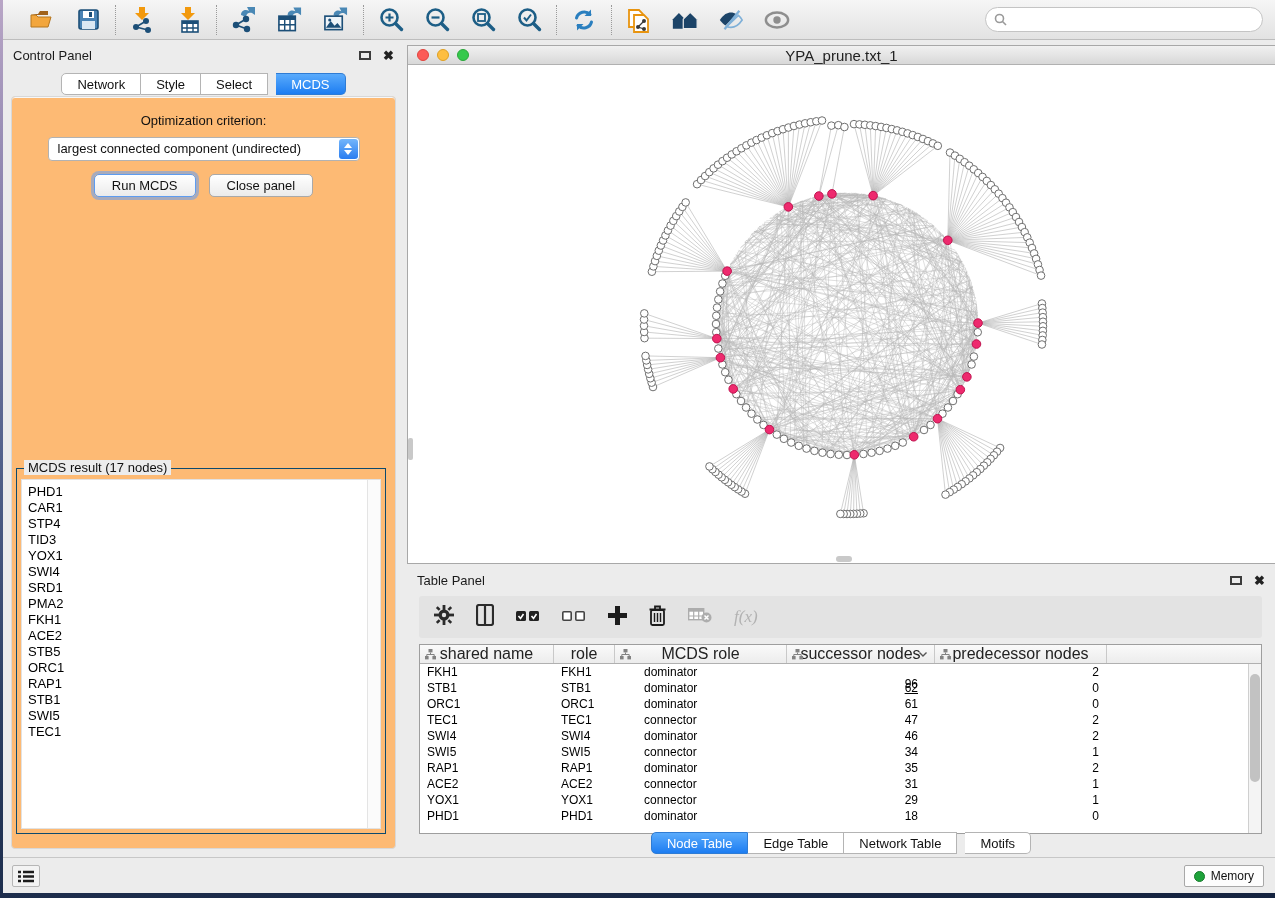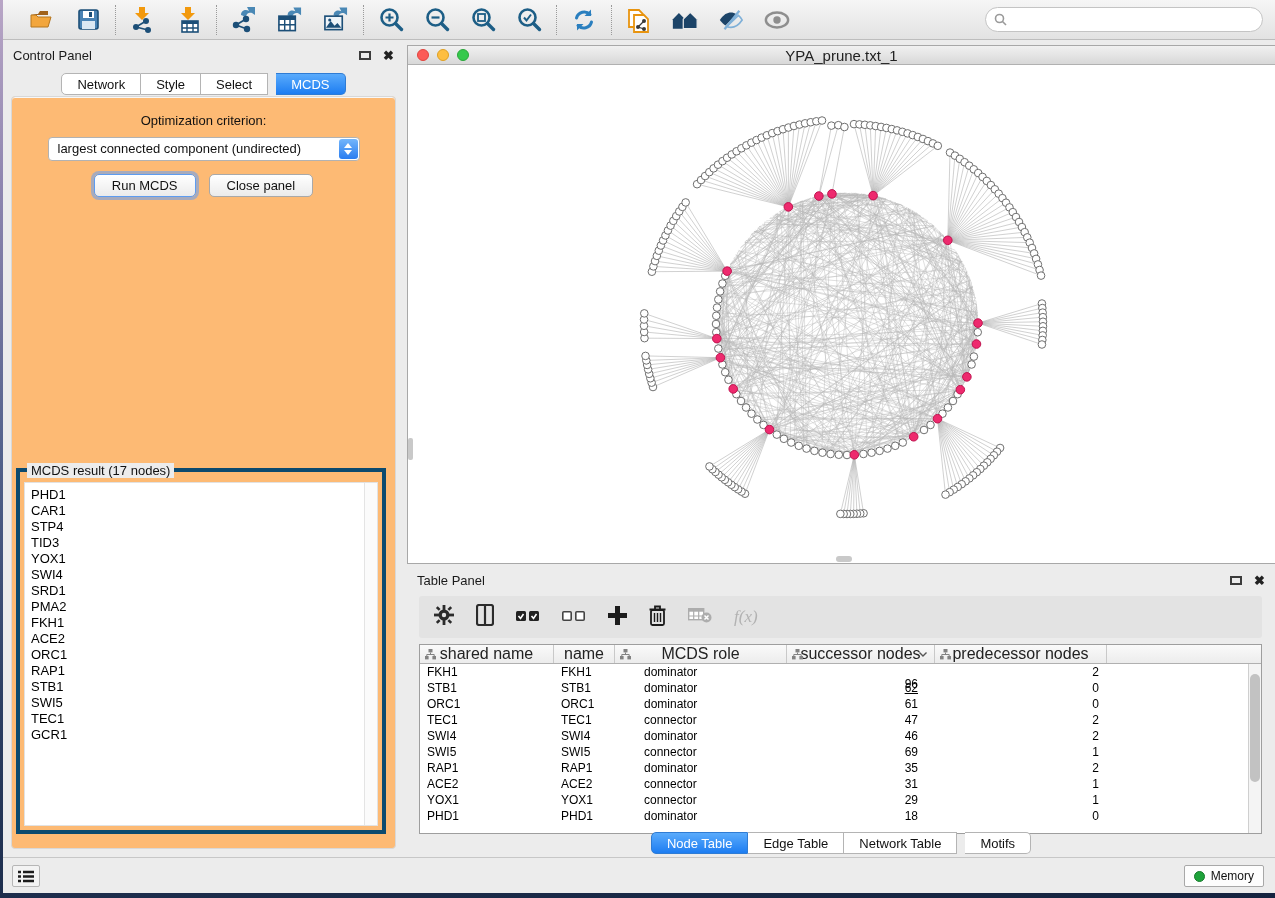--- a/index.html
+++ b/index.html
@@ -41,21 +41,21 @@
   .dropdown { margin:9px auto 0; width:312px; height:24px; background:#fff; border:1px solid #b2b2b2;
     border-radius:4px; position:relative; font-size:13px; line-height:22px; padding-left:9px; color:#111; }
   .dd-stepper { position:absolute; right:1px; top:1px; bottom:1px; width:19px; border-radius:3px;
     background:linear-gradient(#74b6fb,#2a7df0); display:flex; flex-direction:column; align-items:center; justify-content:center; gap:2px; }
   .dd-up { width:0; height:0; border-left:4px solid transparent; border-right:4px solid transparent; border-bottom:5px solid #fff; }
   .dd-down { width:0; height:0; border-left:4px solid transparent; border-right:4px solid transparent; border-top:5px solid #fff; }
   .btn-row { display:flex; justify-content:center; gap:13px; margin-top:13px; }
   .btn { height:23px; padding:0 17px; font-size:13px; color:#111; background:linear-gradient(#ffffff,#ebebeb);
     border:1px solid #a9a9a9; border-radius:5px; }
   .btn.focused { box-shadow:0 0 0 3px rgba(97,158,250,.55); border-color:#5d9cf0; }
-  .result-group { position:absolute; left:4px; right:9px; top:371px; bottom:14px; border:4px solid #0c4a6e; }
+  .result-group { position:absolute; left:4px; right:9px; top:371px; bottom:14px; border:1px solid #0c4a6e; }
   .result-legend { position:absolute; top:-9px; left:7px; background:#ececec; padding:0 4px; font-size:13px; color:#111; }
   .result-list { position:absolute; left:4px; top:10px; right:4px; bottom:4px; background:#fff; border:1px solid #e2e2e2; overflow:hidden; }
   .result-scroll { position:absolute; top:0; bottom:0; right:0; width:13px; background:#fbfbfb; border-left:1px solid #e4e4e4; }
   .result-item { font-size:13px; line-height:16px; padding-left:6px; color:#000; }
   .result-items { padding-top:4px; }
 
   
   .right-area { position:absolute; left:403px; top:0; right:0; bottom:0; }
   .network-window { position:absolute; left:1px; right:0; top:4px; height:519px; background:#fff;
     border:1px solid #a8a8a8; border-right:none; }
@@ -288,26 +288,26 @@
                   <div class="result-item">PHD1</div>
                   <div class="result-item">CAR1</div>
                   <div class="result-item">STP4</div>
                   <div class="result-item">TID3</div>
                   <div class="result-item">YOX1</div>
                   <div class="result-item">SWI4</div>
                   <div class="result-item">SRD1</div>
                   <div class="result-item">PMA2</div>
                   <div class="result-item">FKH1</div>
                   <div class="result-item">ACE2</div>
+                  <div class="result-item">STB5</div>
                   <div class="result-item">ORC1</div>
                   <div class="result-item">RAP1</div>
                   <div class="result-item">STB1</div>
                   <div class="result-item">SWI5</div>
                   <div class="result-item">TEC1</div>
-                  <div class="result-item">GCR1</div>
                 </div>
             <div class="result-scroll"></div>
           </div>
         </div>
       </div>
     </div>
 
     <div class="right-area">
 
       <div class="network-window">
@@ -1225,21 +1225,21 @@
                     <g fill="#828282">
                       <rect x="3.5" y="0" width="4" height="3.4"></rect>
                       <rect x="0" y="7" width="3.6" height="3.4"></rect>
                       <rect x="7.4" y="7" width="3.6" height="3.4"></rect>
                     </g>
                     <path d="M5.5 3.5v2M1.8 7V5.5h7.4V7" stroke="#828282" fill="none"></path>
                   </svg>
                   <span>shared name</span>
                 </div>
                 <div class="th" style="width: 61px;">
-                  <span>name</span>
+                  <span>role</span>
                 </div>
                 <div class="th" style="width: 172px;">
                   <svg class="hicon" width="11" height="11" viewBox="0 0 11 11">
                     <g fill="#828282">
                       <rect x="3.5" y="0" width="4" height="3.4"></rect>
                       <rect x="0" y="7" width="3.6" height="3.4"></rect>
                       <rect x="7.4" y="7" width="3.6" height="3.4"></rect>
                     </g>
                     <path d="M5.5 3.5v2M1.8 7V5.5h7.4V7" stroke="#828282" fill="none"></path>
                   </svg>
@@ -1305,21 +1305,21 @@
                   <div class="td c0" style="width: 134px;">SWI4</div>
                   <div class="td c1" style="width: 61px;">SWI4</div>
                   <div class="td c2" style="width: 172px;">dominator</div>
                   <div class="td c3" style="width: 148px;">46</div>
                   <div class="td c4" style="width: 172px;">2</div>
                 </div>
                 <div class="trow">
                   <div class="td c0" style="width: 134px;">SWI5</div>
                   <div class="td c1" style="width: 61px;">SWI5</div>
                   <div class="td c2" style="width: 172px;">connector</div>
-                  <div class="td c3" style="width: 148px;">69</div>
+                  <div class="td c3" style="width: 148px;">34</div>
                   <div class="td c4" style="width: 172px;">1</div>
                 </div>
                 <div class="trow">
                   <div class="td c0" style="width: 134px;">RAP1</div>
                   <div class="td c1" style="width: 61px;">RAP1</div>
                   <div class="td c2" style="width: 172px;">dominator</div>
                   <div class="td c3" style="width: 148px;">35</div>
                   <div class="td c4" style="width: 172px;">2</div>
                 </div>
                 <div class="trow">

